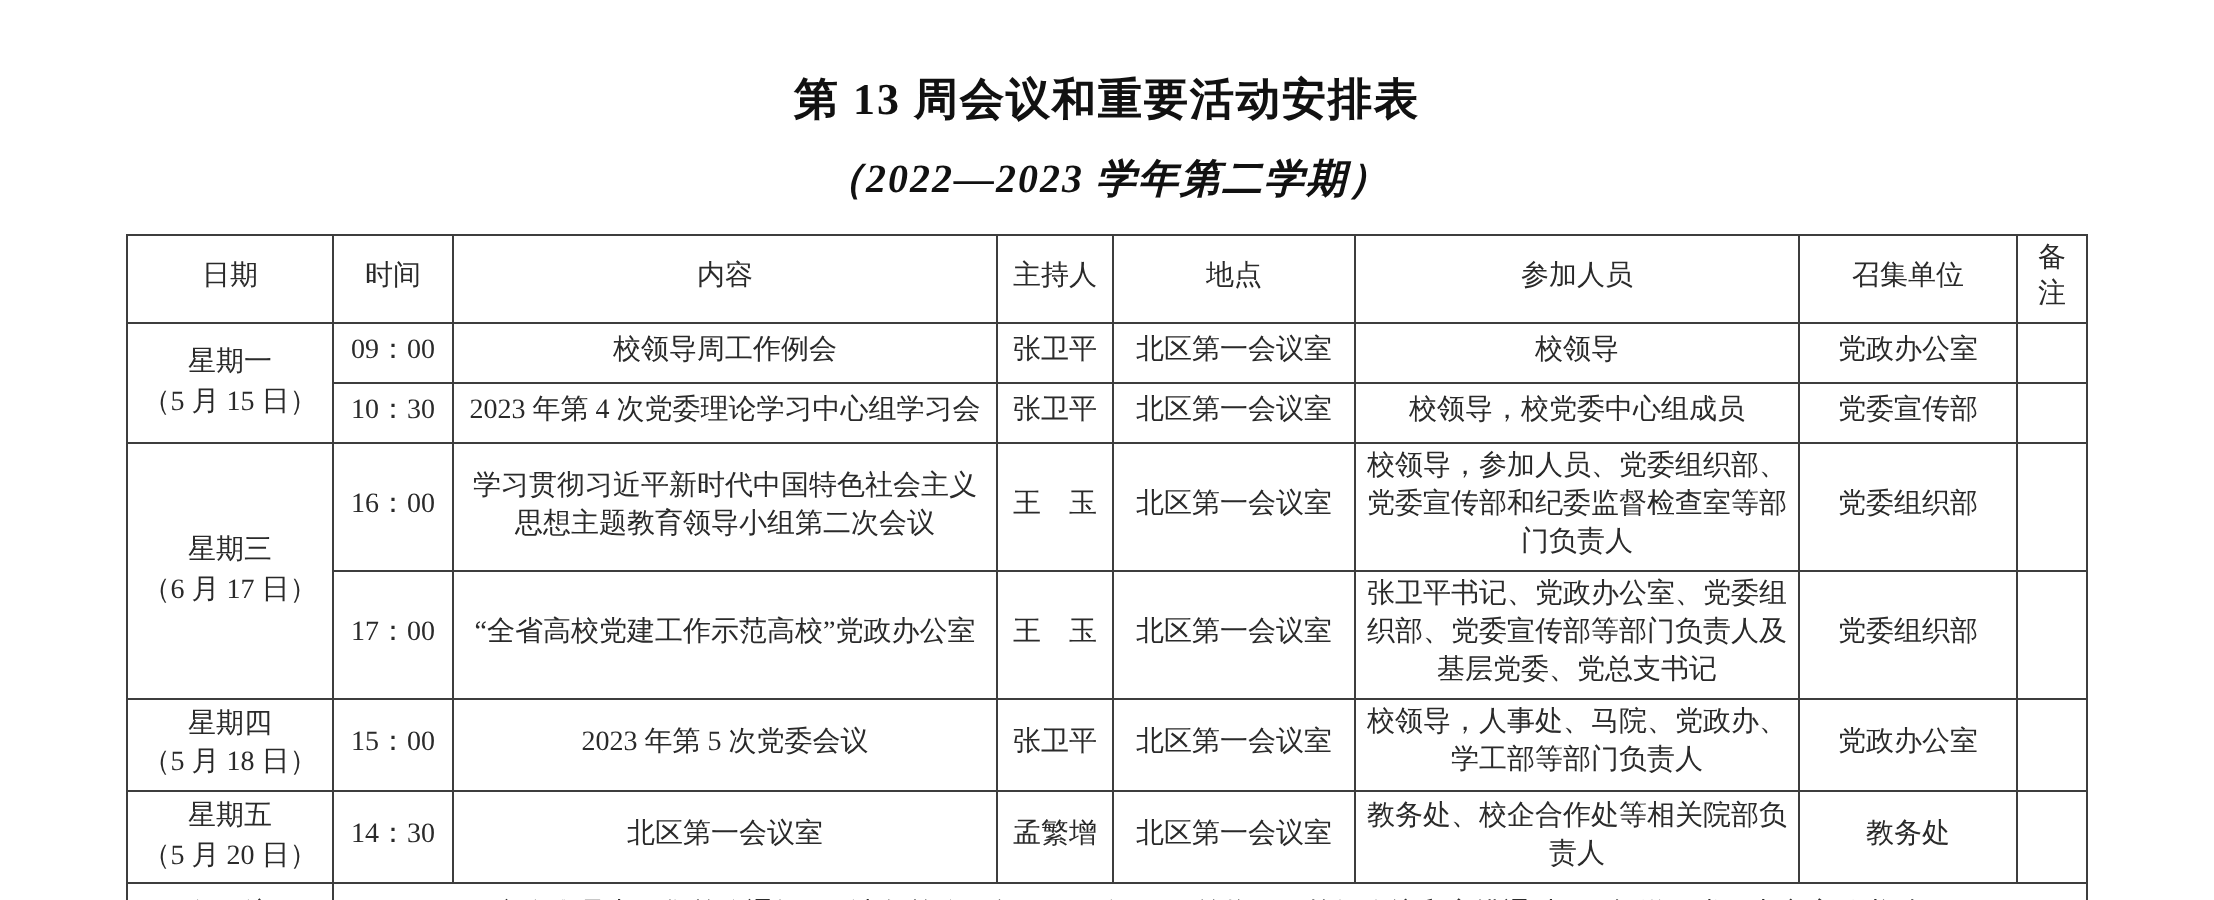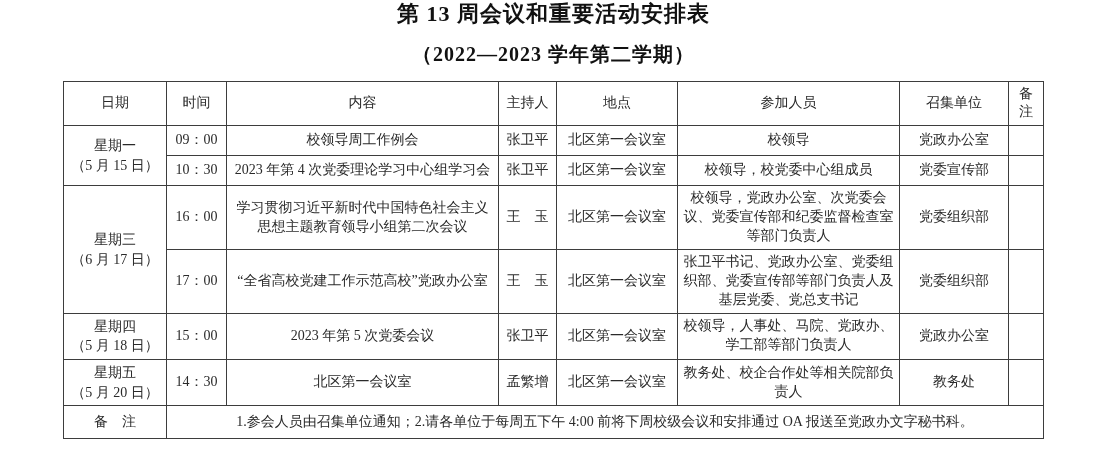--- a/index.html
+++ b/index.html
@@ -4,35 +4,36 @@
 <style>
   * { margin: 0; padding: 0; box-sizing: border-box; }
   html, body { background: #ffffff; }
   body {
     width: 1107px;
     height: 450px;
     font-family: "Liberation Serif", "DejaVu Serif", serif;
     color: #2a2a2a;
     overflow: hidden;
   }
-  .doc-header { text-align: center; }
+  .doc-header { text-align: center; padding-top: 36px; }
   .doc-title {
     font-size: 22px;
     font-weight: bold;
     color: #111111;
     letter-spacing: 1px;
     line-height: 1.3;
   }
   .doc-subtitle {
     font-size: 20px;
     font-weight: bold;
     color: #111111;
     letter-spacing: 1px;
     margin-top: 12px;
     line-height: 1.3;
+    font-style: italic;
   }
   table.schedule {
     border-collapse: collapse;
     table-layout: fixed;
     width: 980px;
     margin: 14px 0 0 63px;
     font-size: 14px;
     color: #2a2a2a;
   }
   table.schedule th, table.schedule td {
@@ -115,21 +116,21 @@
 
     <tr class="r-tall">
       <td class="date-cell" rowspan="2">
         <div>星期三</div>
         <div>（6 月 17 日）</div>
       </td>
       <td>16：00</td>
       <td>学习贯彻习近平新时代中国特色社会主义思想主题教育领导小组第二次会议</td>
       <td>王　玉</td>
       <td>北区第一会议室</td>
-      <td>校领导，党政办公室、次党委会议、党委宣传部和纪委监督检查室等部门负责人</td>
+      <td>校领导，参加人员、党委组织部、党委宣传部和纪委监督检查室等部门负责人</td>
       <td>党委组织部</td>
       <td></td>
     </tr>
     <tr class="r-tall">
       <td>17：00</td>
       <td>“全省高校党建工作示范高校”党政办公室</td>
       <td>王　玉</td>
       <td>北区第一会议室</td>
       <td>张卫平书记、党政办公室、党委组织部、党委宣传部等部门负责人及基层党委、党总支书记</td>
       <td>党委组织部</td>

